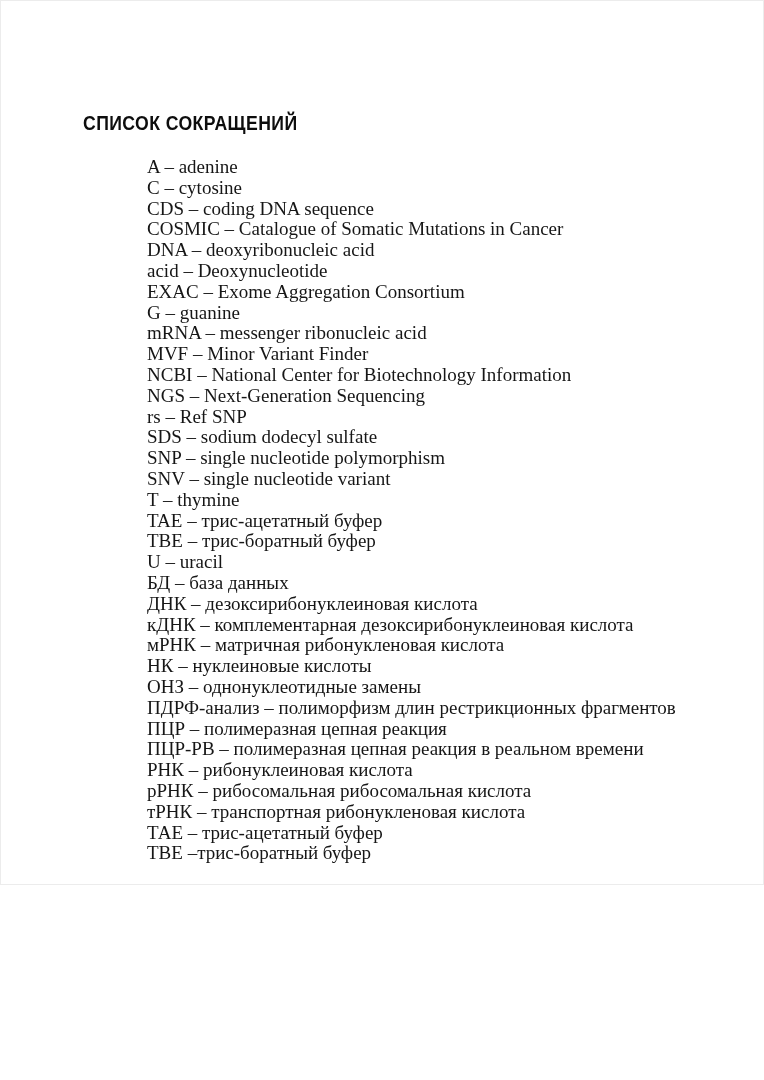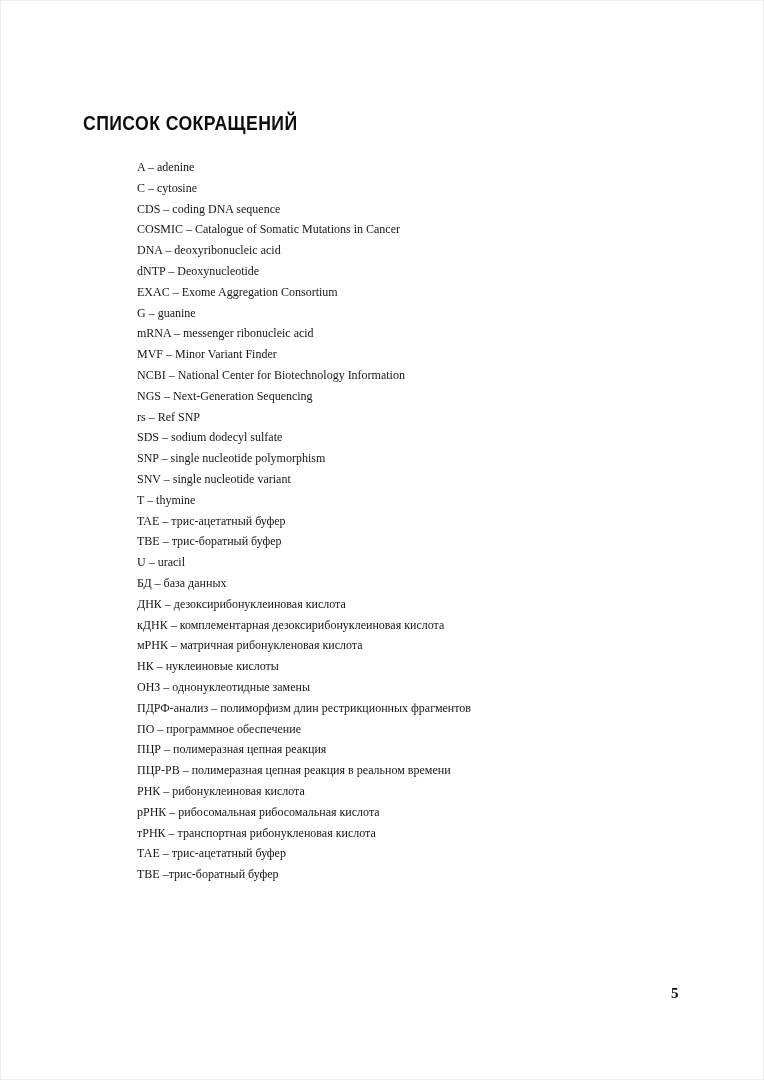--- a/index.html
+++ b/index.html
@@ -3,21 +3,21 @@
 <meta charset="utf-8">
 <style>
   html, body {
     margin: 0;
     padding: 0;
     background: #ffffff;
   }
   .page {
     position: relative;
     width: 764px;
-    height: 1080px;
+    height: 885px;
     background: #ffffff;
     box-shadow: inset 0 0 0 1px #ececec;
     font-family: "Liberation Serif", serif;
     color: #161616;
     overflow: hidden;
   }
   .doc-title {
     position: absolute;
     left: 83px;
     top: 111px;
@@ -25,24 +25,24 @@
     font-weight: 700;
     font-size: 21px;
     letter-spacing: 0.5px;
     transform: scaleX(0.84);
     transform-origin: left top;
     white-space: nowrap;
     color: #0d0d0d;
   }
   .abbr-list {
     position: absolute;
-    left: 137px;
+    left: 147px;
     top: 157px;
     width: 580px;
-    font-size: 12px;
+    font-size: 19px;
     line-height: 20.8px;
   }
   .abbr-line {
     white-space: nowrap;
   }
   .page-number {
     position: absolute;
     left: 671px;
     top: 985px;
     font-family: "Liberation Serif", serif;
@@ -57,21 +57,21 @@
 <div class="page">
 
   <div class="doc-title">СПИСОК СОКРАЩЕНИЙ</div>
 
   <div class="abbr-list">
     <div class="abbr-line">A – adenine</div>
     <div class="abbr-line">C – cytosine</div>
     <div class="abbr-line">CDS – coding DNA sequence</div>
     <div class="abbr-line">COSMIC – Catalogue of Somatic Mutations in Cancer</div>
     <div class="abbr-line">DNA – deoxyribonucleic acid</div>
-    <div class="abbr-line">dNTP – Deoxynucleotide</div>
+    <div class="abbr-line">acid – Deoxynucleotide</div>
     <div class="abbr-line">EXAC – Exome Aggregation Consortium</div>
     <div class="abbr-line">G – guanine</div>
     <div class="abbr-line">mRNA – messenger ribonucleic acid</div>
     <div class="abbr-line">MVF – Minor Variant Finder</div>
     <div class="abbr-line">NCBI – National Center for Biotechnology Information</div>
     <div class="abbr-line">NGS – Next-Generation Sequencing</div>
     <div class="abbr-line">rs – Ref SNP</div>
     <div class="abbr-line">SDS – sodium dodecyl sulfate</div>
     <div class="abbr-line">SNP – single nucleotide polymorphism</div>
     <div class="abbr-line">SNV – single nucleotide variant</div>
@@ -79,21 +79,20 @@
     <div class="abbr-line">TAE – трис-ацетатный буфер</div>
     <div class="abbr-line">TBE – трис-боратный буфер</div>
     <div class="abbr-line">U – uracil</div>
     <div class="abbr-line">БД – база данных</div>
     <div class="abbr-line">ДНК – дезоксирибонуклеиновая кислота</div>
     <div class="abbr-line">кДНК – комплементарная дезоксирибонуклеиновая кислота</div>
     <div class="abbr-line">мРНК – матричная рибонукленовая кислота</div>
     <div class="abbr-line">НК – нуклеиновые кислоты</div>
     <div class="abbr-line">ОНЗ – однонуклеотидные замены</div>
     <div class="abbr-line">ПДРФ-анализ – полиморфизм длин рестрикционных фрагментов</div>
-    <div class="abbr-line">ПО – программное обеспечение</div>
     <div class="abbr-line">ПЦР – полимеразная цепная реакция</div>
     <div class="abbr-line">ПЦР-РВ – полимеразная цепная реакция в реальном времени</div>
     <div class="abbr-line">РНК – рибонуклеиновая кислота</div>
     <div class="abbr-line">рРНК – рибосомальная рибосомальная кислота</div>
     <div class="abbr-line">тРНК – транспортная рибонукленовая кислота</div>
     <div class="abbr-line">ТАЕ – трис-ацетатный буфер</div>
     <div class="abbr-line">ТВЕ –трис-боратный буфер</div>
   </div>
 
   <div class="page-number">5</div>

